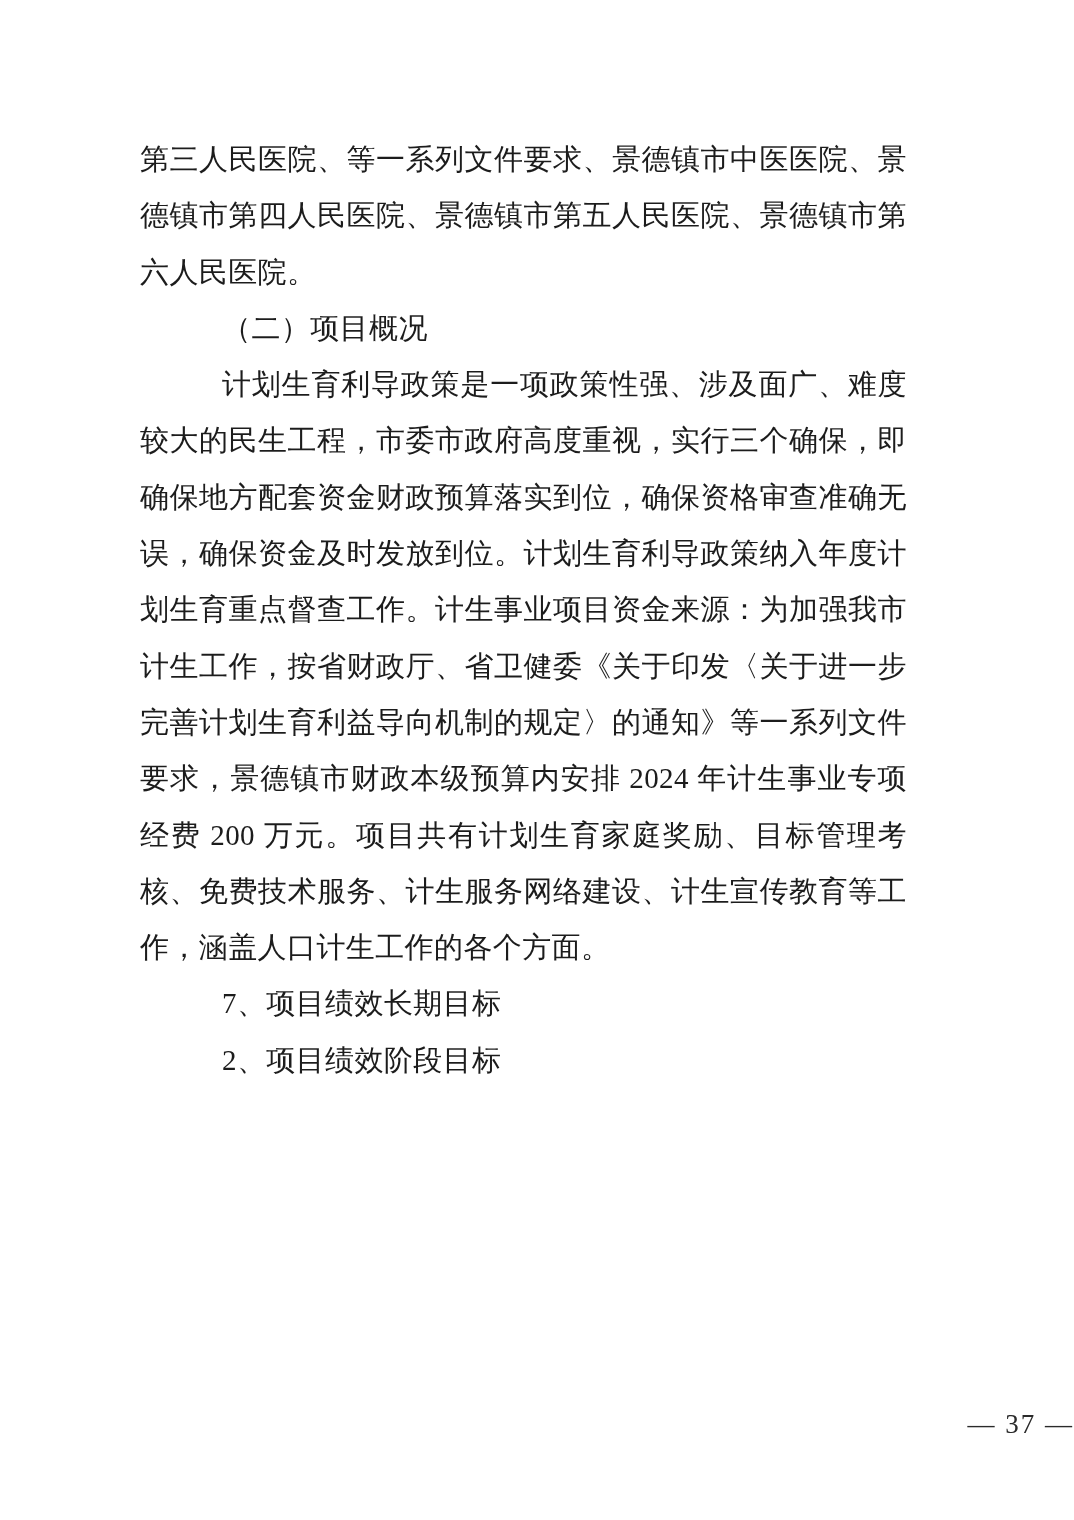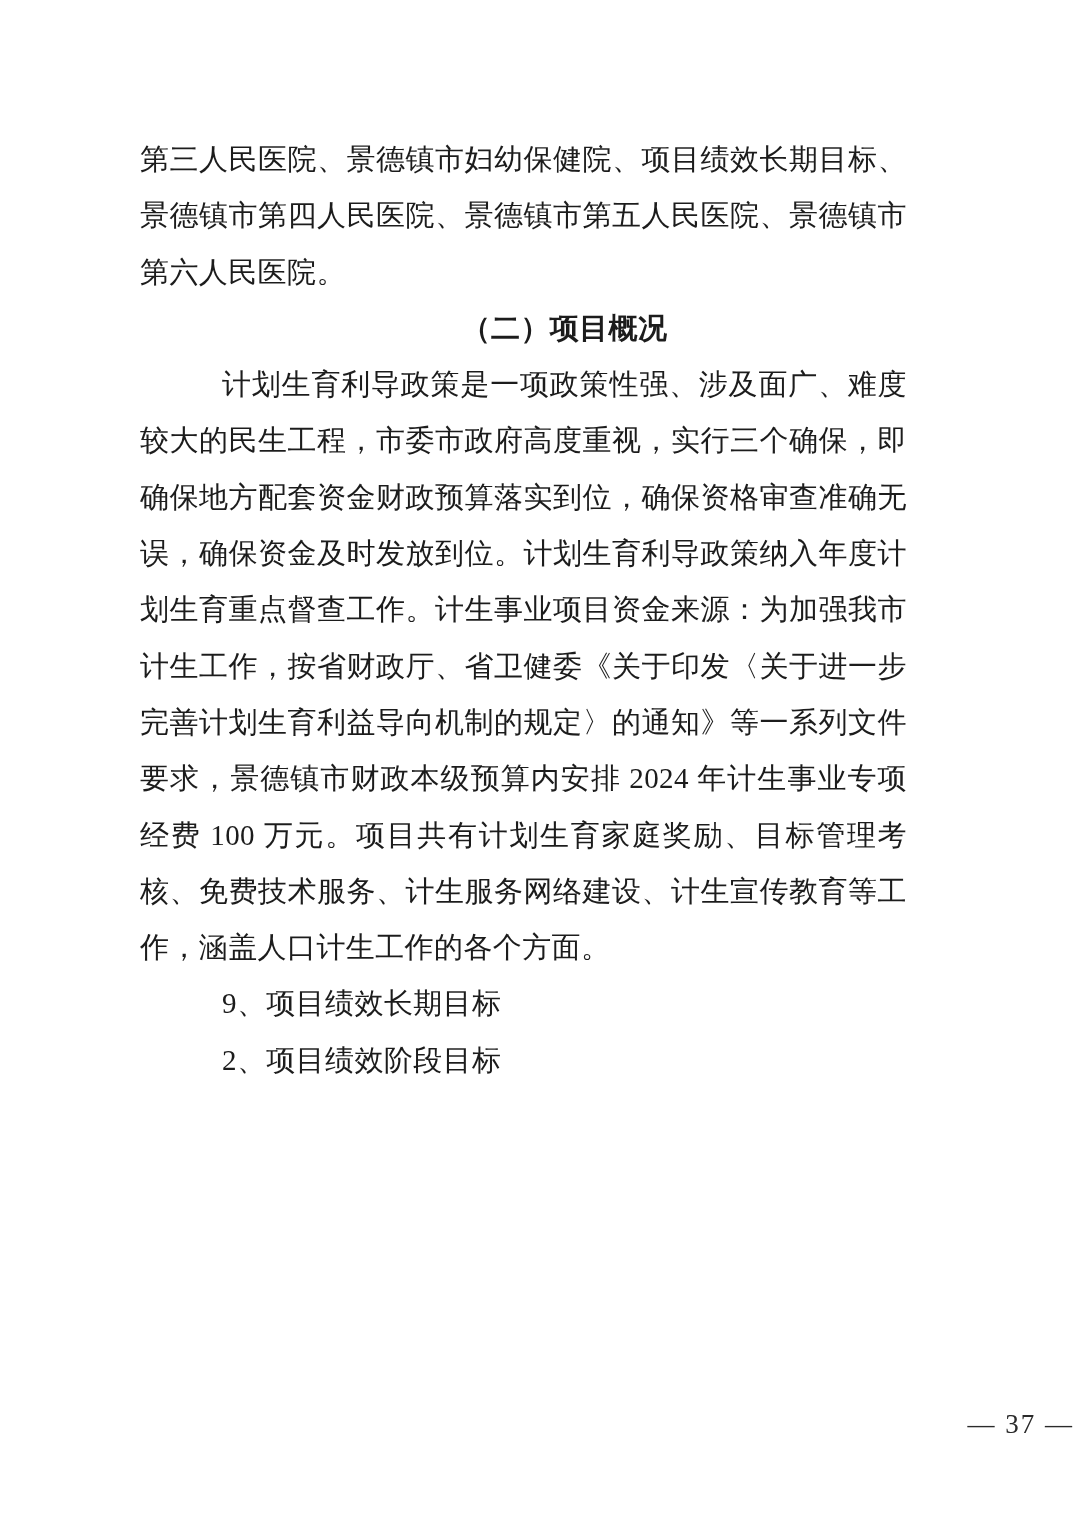--- a/index.html
+++ b/index.html
@@ -26,43 +26,43 @@
     margin: 0;
     font-size: 29px;
     line-height: 56.3px;
     text-align: justify;
     letter-spacing: 0.4px;
   }
   .content p.indent {
     text-indent: 82px;
   }
   .content p.heading {
-    font-weight: bold;
-    text-align: center;
+    font-weight: normal;
+    text-align: left;
   }
   .footer {
     position: absolute;
     top: 1406px;
     left: 0;
     width: 100%;
     text-align: right;
     font-size: 27px;
     line-height: 36px;
     color: #2a2a2a;
     letter-spacing: 2px;
   }
 </style>
 </head>
 <body>
 
 <div class="page">
   <div class="content">
-    <p>第三人民医院、景德镇市妇幼保健院、项目绩效长期目标、景德镇市第四人民医院、景德镇市第五人民医院、景德镇市第六人民医院。</p>
+    <p>第三人民医院、等一系列文件要求、景德镇市中医医院、景德镇市第四人民医院、景德镇市第五人民医院、景德镇市第六人民医院。</p>
     <p class="indent heading">（二）项目概况</p>
-    <p class="indent">计划生育利导政策是一项政策性强、涉及面广、难度较大的民生工程，市委市政府高度重视，实行三个确保，即确保地方配套资金财政预算落实到位，确保资格审查准确无误，确保资金及时发放到位。计划生育利导政策纳入年度计划生育重点督查工作。计生事业项目资金来源：为加强我市计生工作，按省财政厅、省卫健委《关于印发〈关于进一步完善计划生育利益导向机制的规定〉的通知》等一系列文件要求，景德镇市财政本级预算内安排 2024 年计生事业专项经费 100 万元。项目共有计划生育家庭奖励、目标管理考核、免费技术服务、计生服务网络建设、计生宣传教育等工作，涵盖人口计生工作的各个方面。</p>
-    <p class="indent">9、项目绩效长期目标</p>
+    <p class="indent">计划生育利导政策是一项政策性强、涉及面广、难度较大的民生工程，市委市政府高度重视，实行三个确保，即确保地方配套资金财政预算落实到位，确保资格审查准确无误，确保资金及时发放到位。计划生育利导政策纳入年度计划生育重点督查工作。计生事业项目资金来源：为加强我市计生工作，按省财政厅、省卫健委《关于印发〈关于进一步完善计划生育利益导向机制的规定〉的通知》等一系列文件要求，景德镇市财政本级预算内安排 2024 年计生事业专项经费 200 万元。项目共有计划生育家庭奖励、目标管理考核、免费技术服务、计生服务网络建设、计生宣传教育等工作，涵盖人口计生工作的各个方面。</p>
+    <p class="indent">7、项目绩效长期目标</p>
     <p class="indent">2、项目绩效阶段目标</p>
   </div>
 
   <div class="footer">
     <span>— 37 —</span>
   </div>
 </div>
 
 </body></html>

